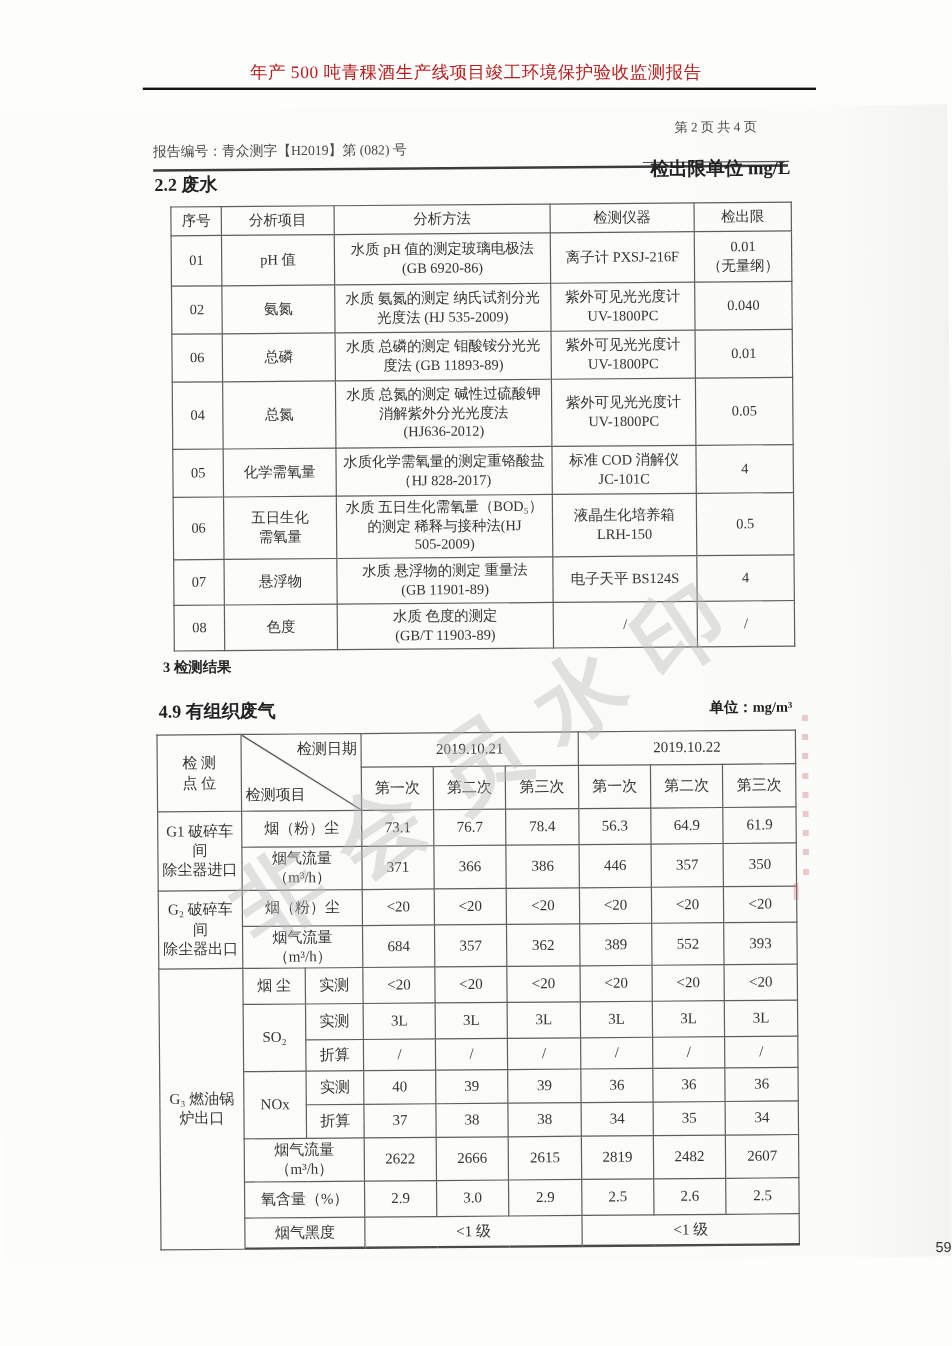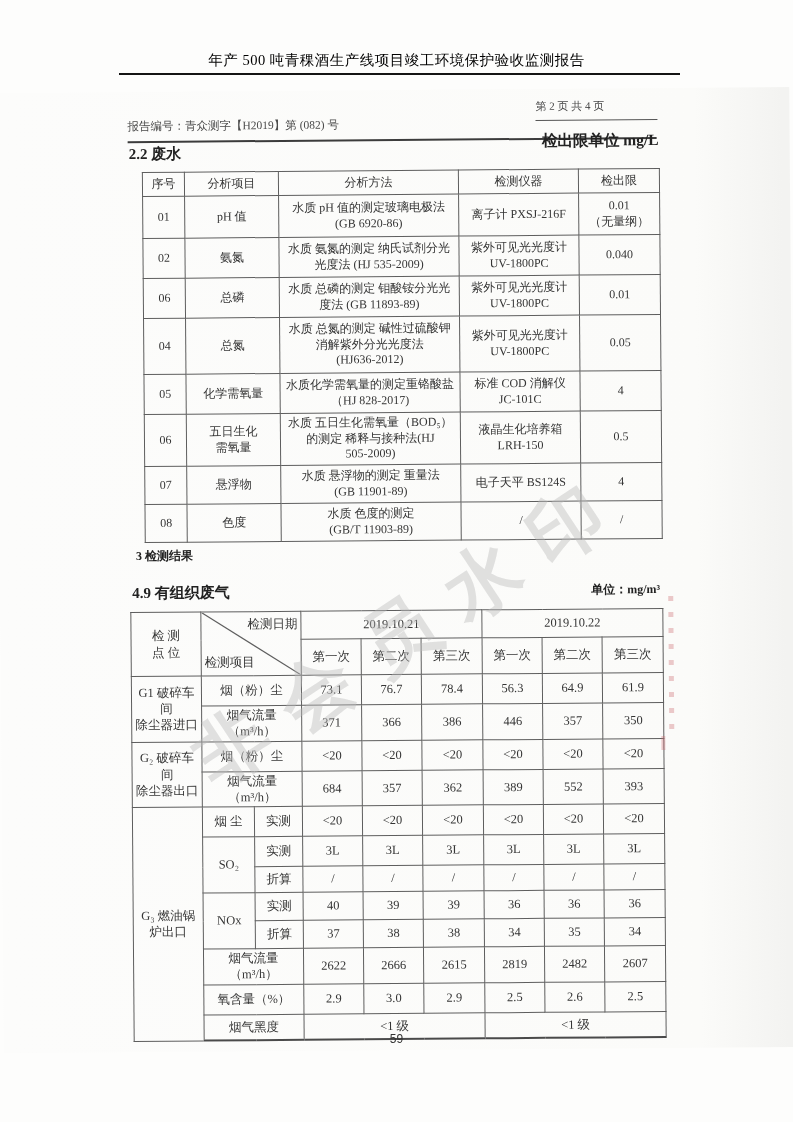--- a/index.html
+++ b/index.html
@@ -4,41 +4,41 @@
 <style>
   * { margin:0; padding:0; box-sizing:border-box; }
   html,body { width:793px; height:1122px; overflow:hidden; }
   body {
     font-family:"Liberation Serif","DejaVu Serif",serif;
     background:#fdfdfc; color:#2b2b2b; position:relative;
   }
   
   .doc-title {
     position:absolute; top:51px; left:0; width:100%;
-    text-align:center; font-size:14.5px; color:#000000; letter-spacing:.5px;
+    text-align:center; font-size:14.5px; color:#b91c1c; letter-spacing:.5px;
   }
   .title-rule {
     position:absolute; top:73px; left:119px; width:561px; height:2px;
     background:#141414;
   }
   .page-footer-num {
-    position:absolute; top:1032px; left:0; width:100%; text-align:center;
+    position:absolute; top:1032px; left:0; width:100%; text-align:right;
     font-size:12px; color:#333; font-family:"Liberation Sans",sans-serif;
   }
   
   .scan {
     position:absolute; top:90px; left:0; width:793px; height:960px;
     transform:rotate(-0.45deg); transform-origin:400px 480px;
     background:linear-gradient(to right,#fcfcfb 0%,#fbfbf9 88%,#f3f3f1 99%);
     color:#333;
   }
   .page-indicator {
     position:absolute; top:10px; right:132px; width:122px;
-    font-size:11px; color:#4a4a4a; 
-    border-bottom:1.5px solid #555; padding-bottom:6px;
+    font-size:11px; color:#4a4a4a; text-align:center;
+    border-bottom:1.5px solid #555; padding-bottom:21px;
   }
   .report-no {
     position:absolute; top:27px; left:131px; width:529px;
     font-size:11.5px; color:#4a4a4a;
     border-bottom:2px solid #3c3c3c; padding-bottom:7px;
   }
   .unit-mgl {
     position:absolute; top:42px; right:131px;
     font-size:15.5px; font-weight:bold; color:#222;
   }

